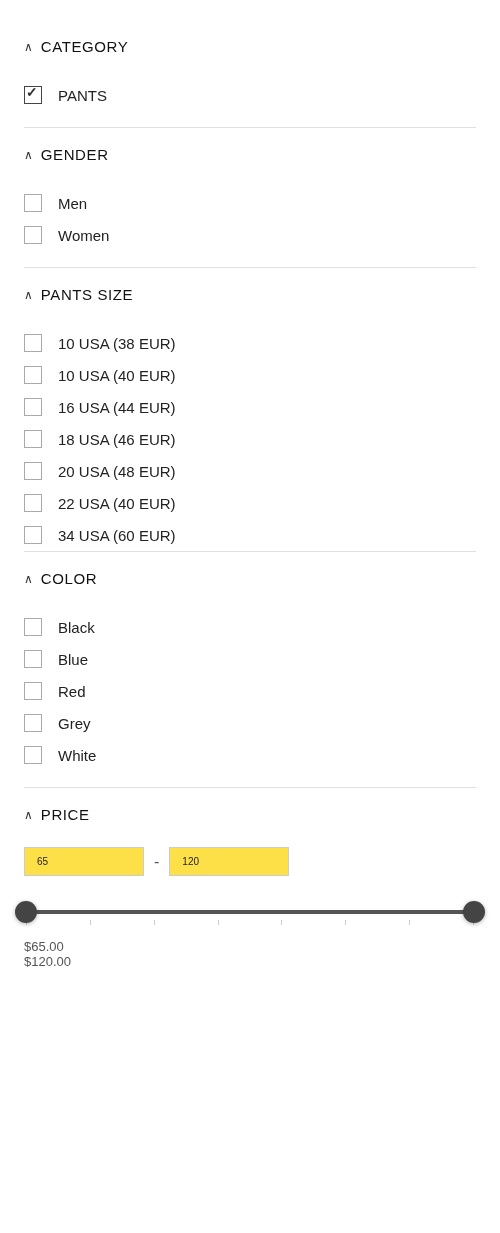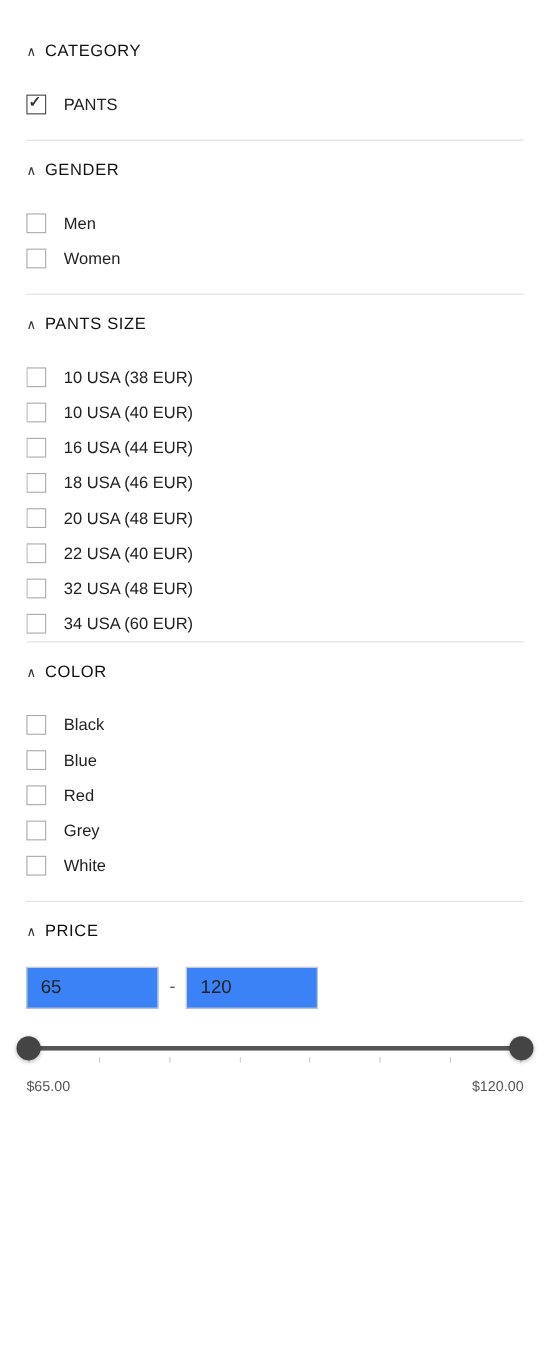--- a/index.html
+++ b/index.html
@@ -127,23 +127,23 @@
       align-items: center;
       gap: 10px;
       margin-bottom: 20px;
       padding: 10px 0 14px 0;
     }
 
     .price-input {
       width: 120px;
       padding: 8px 12px;
       border: 1.5px solid #ccc;
-      font-size: 17px;
+      font-size: 10px;
       color: #222;
-      background: #3b82f6;
+      background: #fde047;
       outline: none;
     }
 
     .price-separator {
       font-size: 16px;
       color: #555;
       flex-shrink: 0;
     }
 
     .range-slider-container {
@@ -186,20 +186,21 @@
     }
 
     .range-thumb.right {
       left: 100%;
     }
 
     .price-labels {
       display: flex;
       justify-content: space-between;
       margin-top: 14px;
+      flex-direction: column;
     }
 
     .price-label {
       font-size: 13px;
       color: #555;
     }
 
     .range-ticks {
       display: flex;
       justify-content: space-between;
@@ -274,24 +275,20 @@
         <input type="checkbox" style="">
         <span class="checkbox-label">18 USA (46 EUR)</span>
       </label>
       <label class="checkbox-item">
         <input type="checkbox" style="">
         <span class="checkbox-label">20 USA (48 EUR)</span>
       </label>
       <label class="checkbox-item">
         <input type="checkbox" style="">
         <span class="checkbox-label">22 USA (40 EUR)</span>
-      </label>
-      <label class="checkbox-item">
-        <input type="checkbox" style="">
-        <span class="checkbox-label">32 USA (48 EUR)</span>
       </label>
       <label class="checkbox-item">
         <input type="checkbox" style="">
         <span class="checkbox-label">34 USA (60 EUR)</span>
       </label>
     </div>
   </div>
 
   <div class="divider"></div>
 

